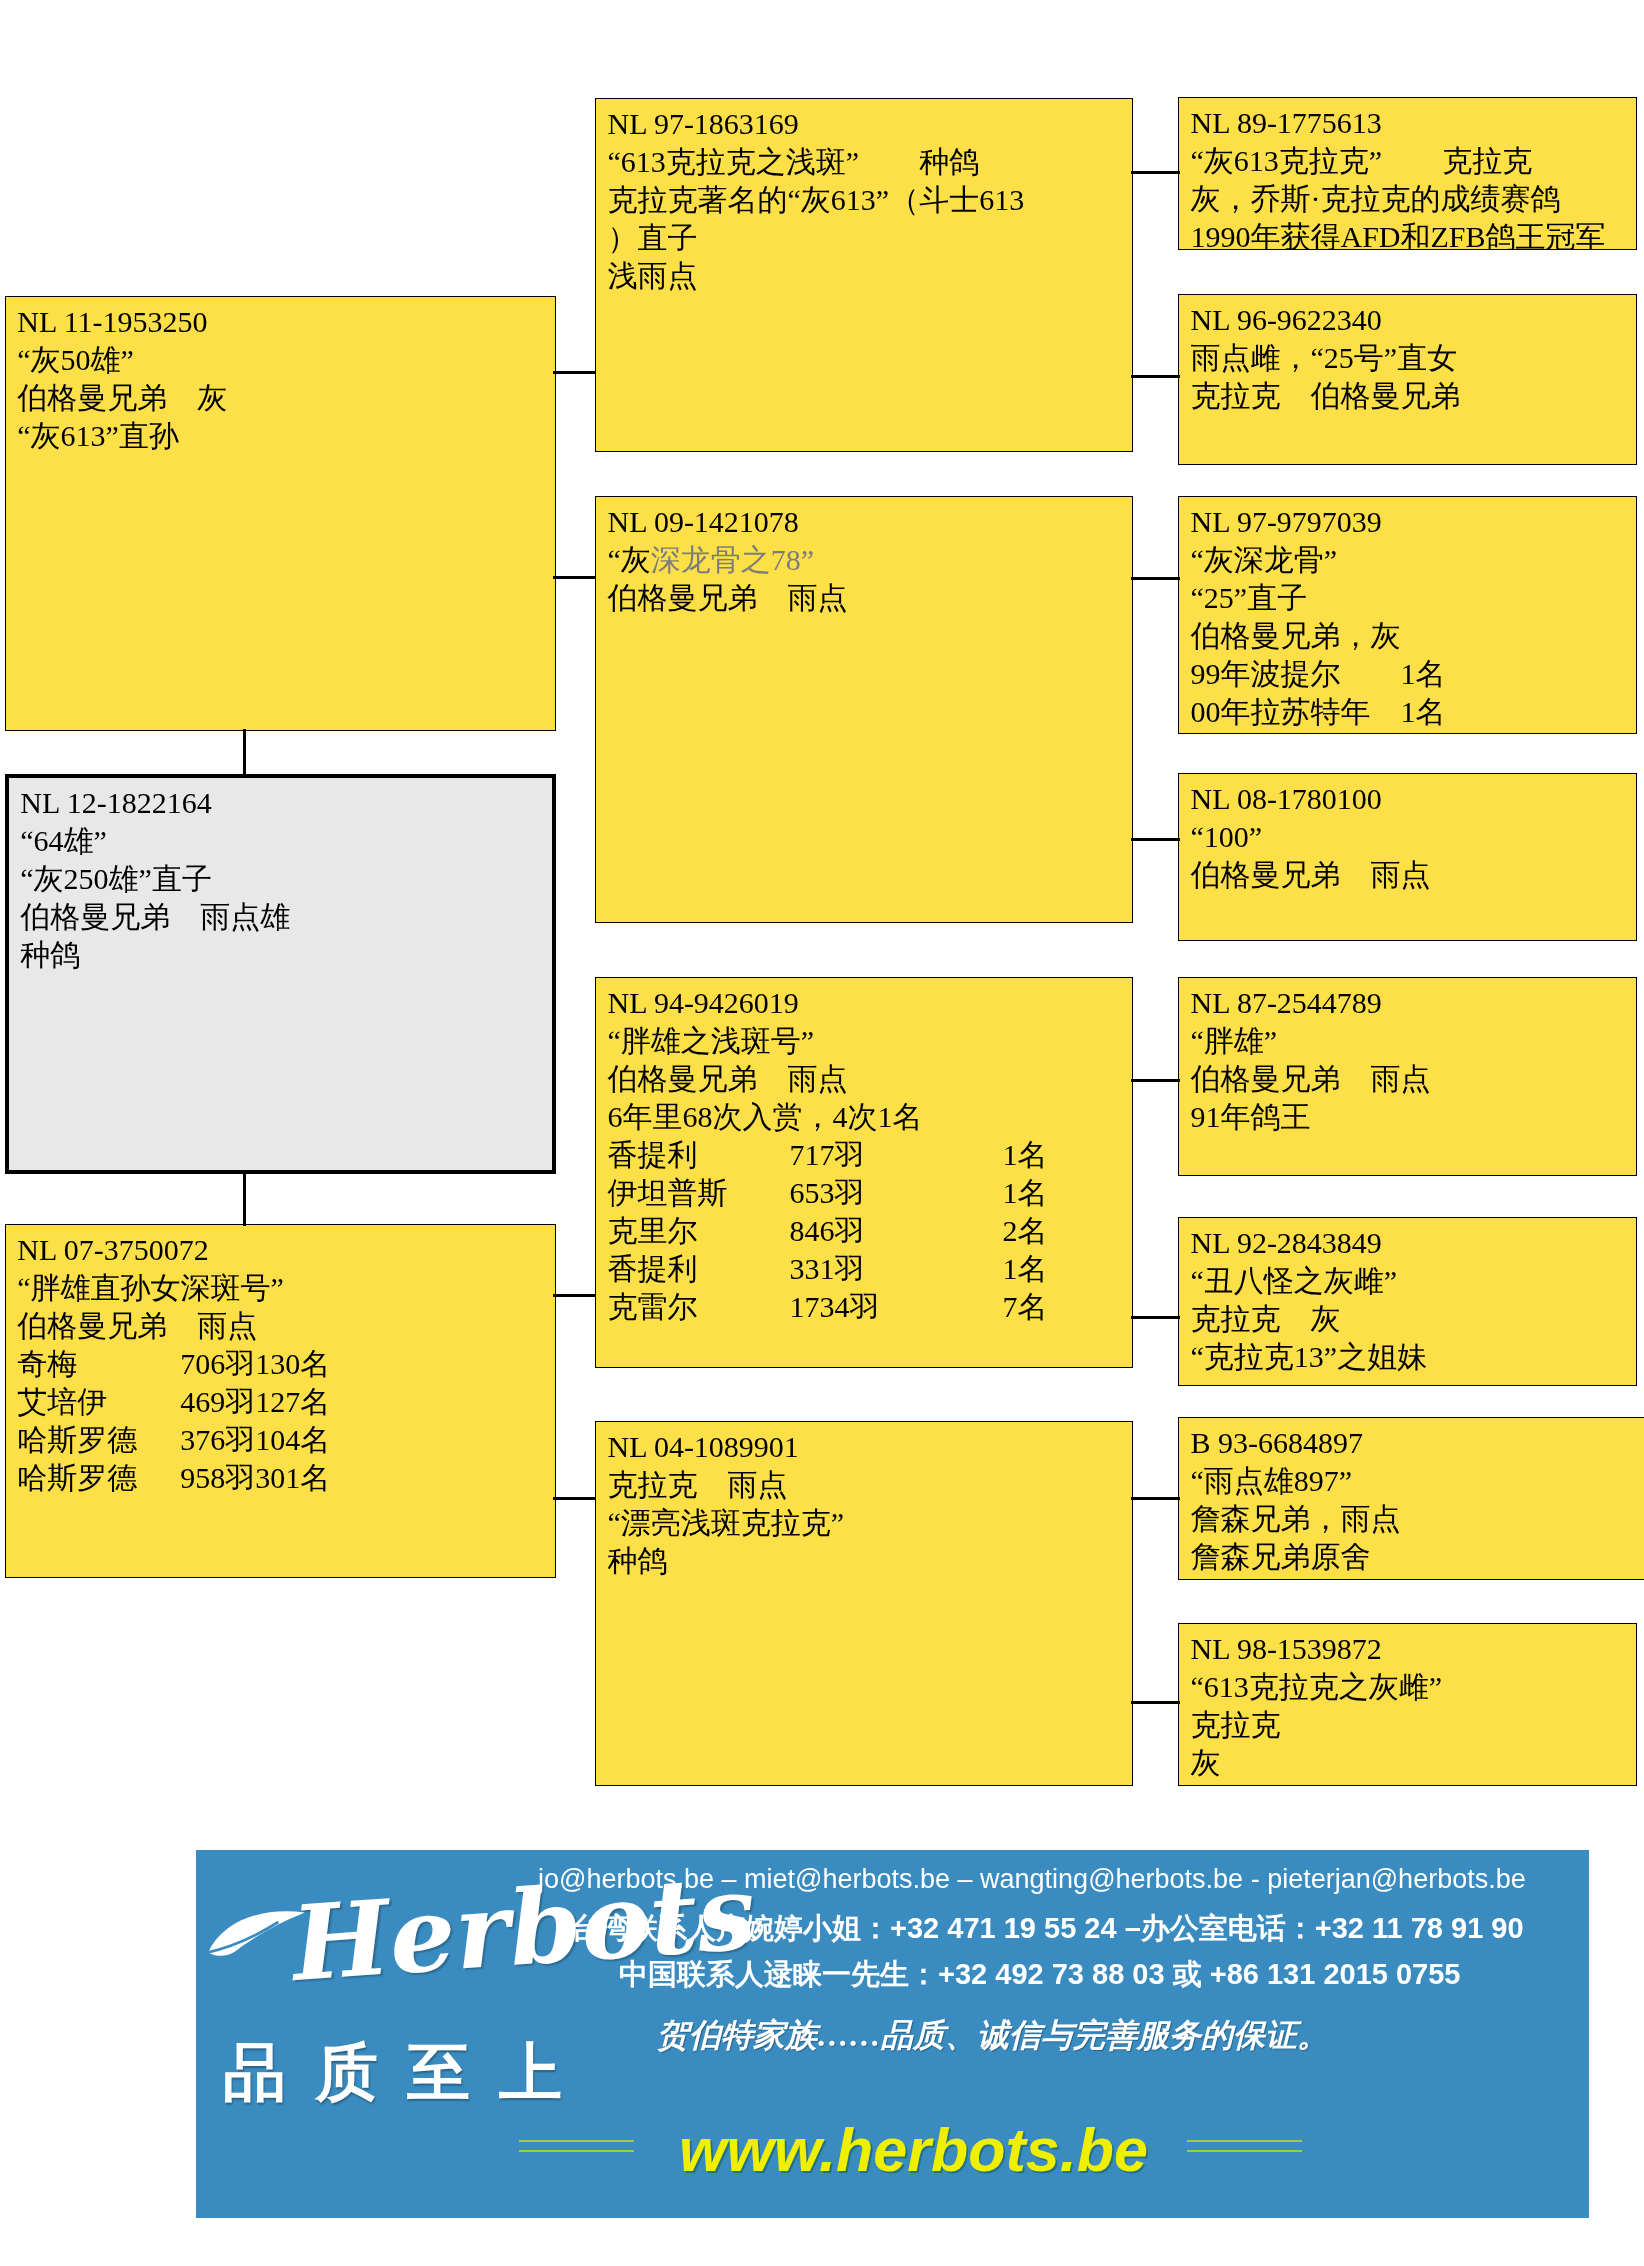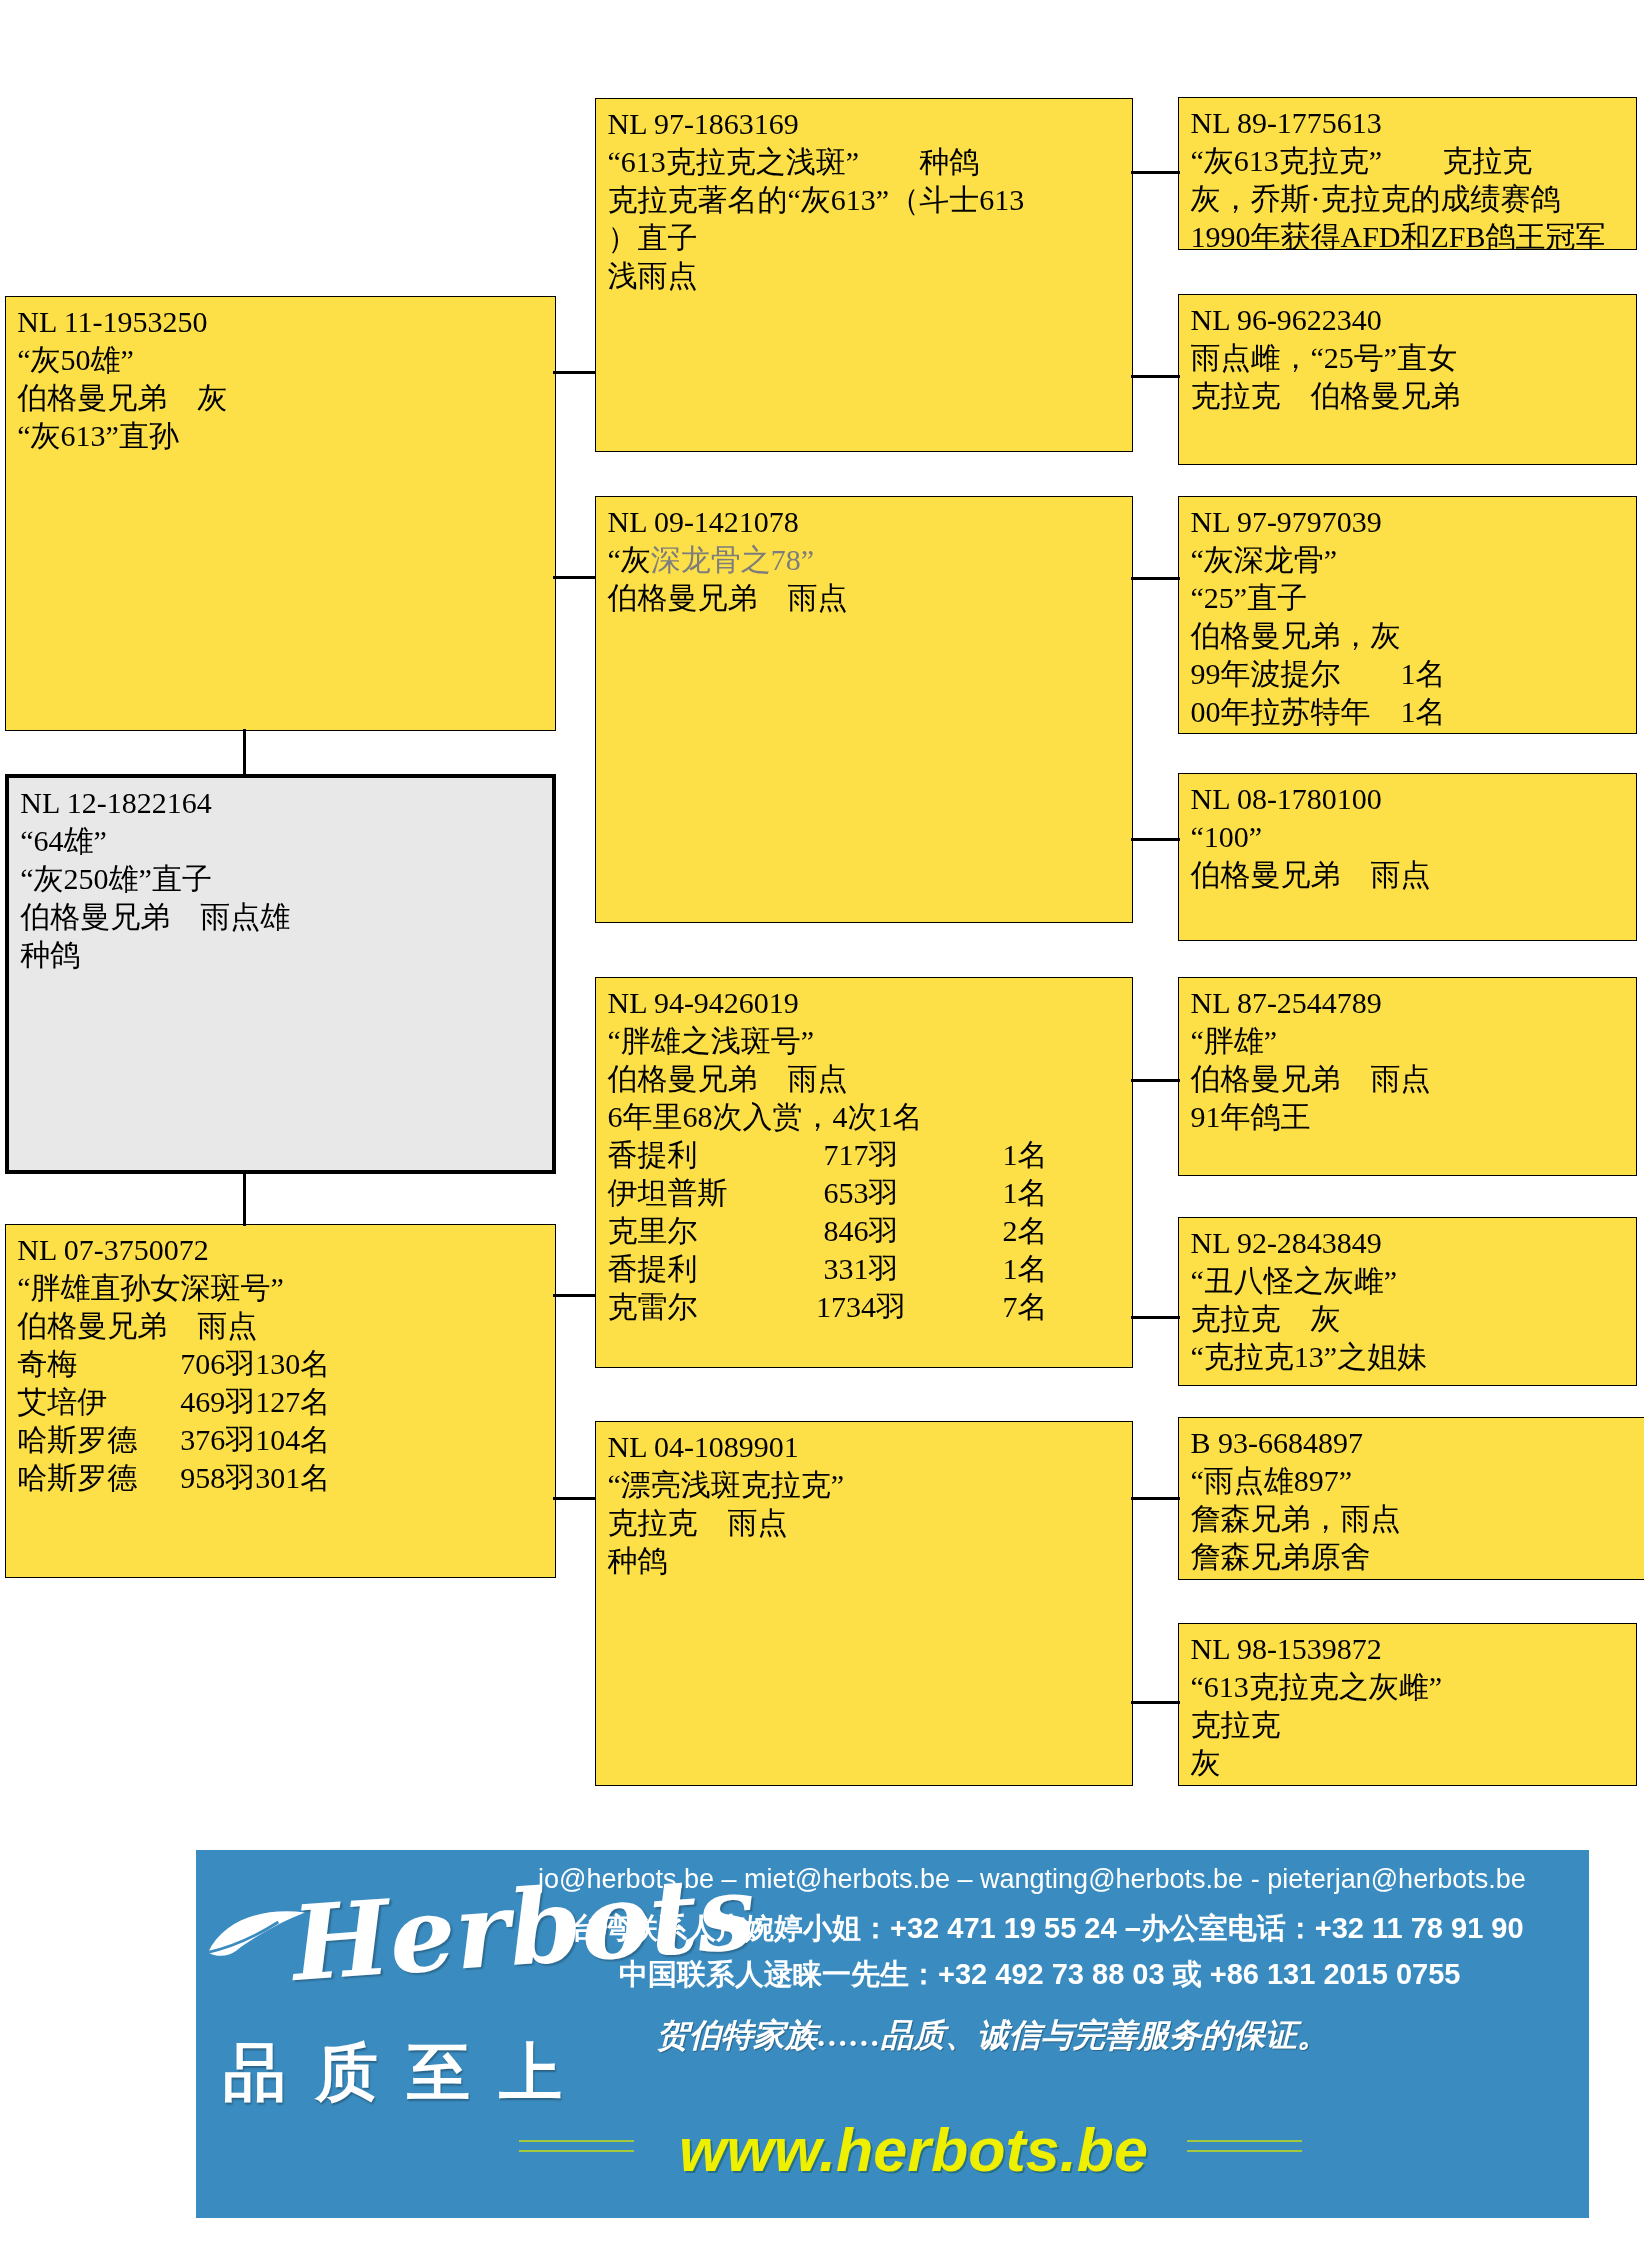--- a/index.html
+++ b/index.html
@@ -21,21 +21,21 @@
     padding:5.7px 7.6px 3.8px 11.5px;overflow:hidden;
   }
   .box.highlight{border-width:4.8px;background:var(--highlight-bg);}
   .ln{
     font-size:30px;line-height:38px;color:#000;white-space:nowrap;
   }
   .ln .gray{color:var(--gray-text);}
   .rrow{display:flex;font-size:30px;line-height:38px;white-space:nowrap;}
   .rrow .c1{width:163px;}
   .rrow.w3 .c1{width:182px;}
-  .rrow.w3 .c2{width:143px;text-align:center;}
+  .rrow.w3 .c2{width:143px;text-align:left;}
   .rrow.w3 .c3{width:115px;text-align:right;}
   .rrow.r3 .c1{width:210px;}
   .hline{position:absolute;height:2.9px;background:var(--line-black);}
   .vline{position:absolute;width:2.9px;background:var(--line-black);}
   
   .banner{
     position:absolute;left:196px;top:1850px;width:1393px;height:368px;
     background:var(--banner-bg);overflow:hidden;
     font-family:"Liberation Sans","DejaVu Sans",sans-serif;color:#fff;
   }
@@ -150,22 +150,22 @@
   </div>
   <div class="rrow w3">
     <span class="c1">克雷尔</span>
     <span class="c2">1734羽</span>
     <span class="c3">7名</span>
   </div>
 </div>
 
 <div class="box" style="left:595px;top:1421px;width:538px;height:365px">
   <div class="ln">NL 04-1089901</div>
+  <div class="ln">克拉克　雨点</div>
   <div class="ln">“漂亮浅斑克拉克”</div>
-  <div class="ln">克拉克　雨点</div>
   <div class="ln">种鸽</div>
 </div>
 
 <div class="box" style="left:1178px;top:97px;width:459px;height:153px">
   <div class="ln">NL 89-1775613</div>
   <div class="ln">“灰613克拉克”　　克拉克</div>
   <div class="ln">灰，乔斯·克拉克的成绩赛鸽</div>
   <div class="ln">1990年获得AFD和ZFB鸽王冠军</div>
 </div>
 

